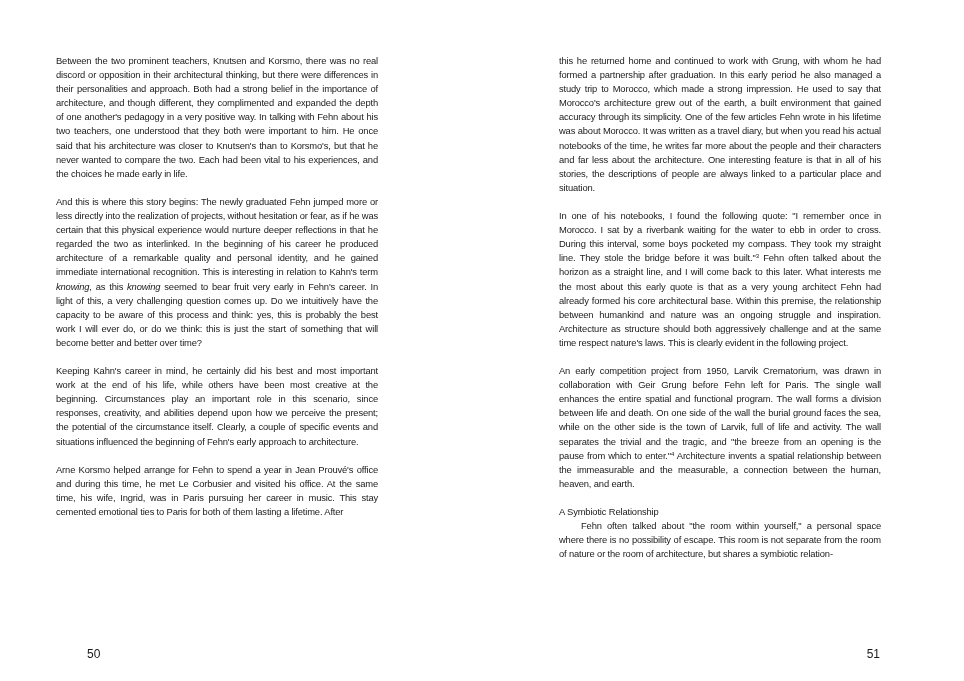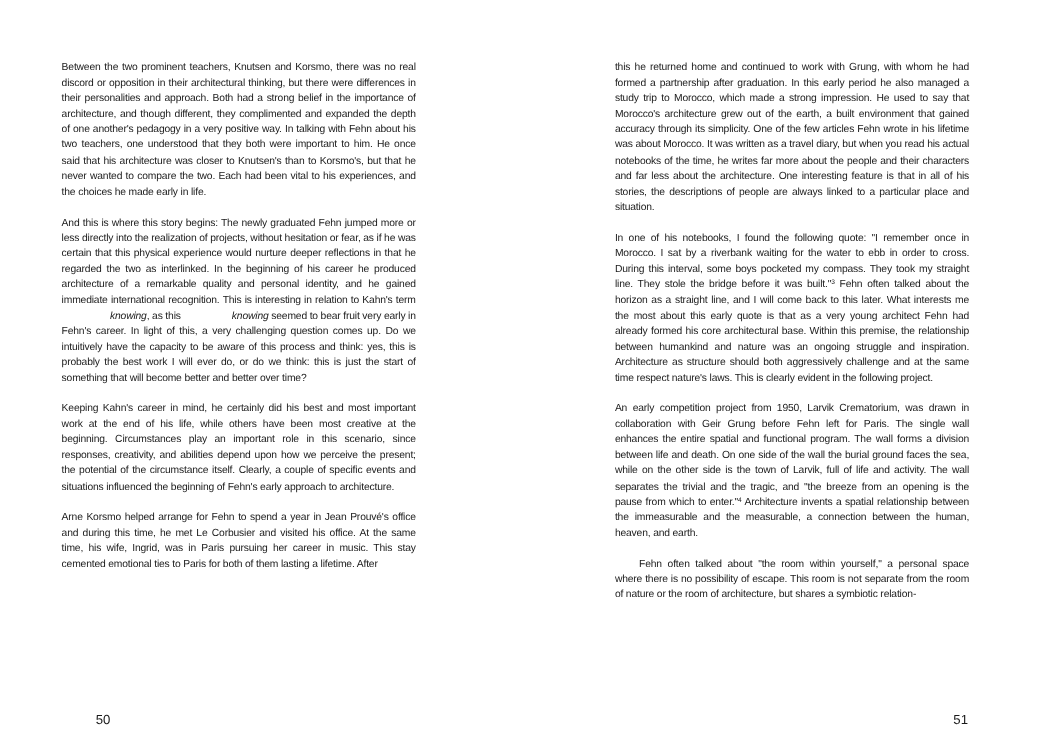--- a/index.html
+++ b/index.html
@@ -9,21 +9,21 @@
   .page-left { left: 0; width: 482px; }
   .page-right { left: 454px; width: 482px; }
   .col { position: absolute; top: 54px; width: 322px; font-size: 9.4px; line-height: 14.1px;
          text-align: justify; letter-spacing: -0.15px; }
   .page-left .col { left: 56px; }
   .page-right .col { left: 105px; }
   .col p { margin: 0 0 14.1px 0; }
   .col p.indent { text-indent: 22px; margin-bottom: 0; }
   .col h3 { font-size: 9.4px; font-weight: normal; margin: 0; }
   sup { font-size: 6px; line-height: 0; vertical-align: 3px; }
-  em { font-style: italic; margin-left: 44px; }
+  em { font-style: italic; }
   .folio { position: absolute; top: 647px; font-size: 12px; font-family: "Liberation Sans Narrow", "Liberation Sans", sans-serif; margin-left: 31px; }
   .page-left .folio { left: 56px; }
   .page-right .folio { right: 56px; }
   .running-head { position: absolute; top: 684px; left: 103px; font-size: 7.5px; letter-spacing: -0.2px; text-decoration: underline; }
 </style>
 </head>
 <body>
 
 <div class="page page-left">
   <div class="col">
@@ -34,16 +34,17 @@
   </div>
   <div class="folio">50</div>
   <div class="running-head">Lecture II. The Storyteller and his Theoretical Base</div>
 </div>
 
 <div class="page page-right">
   <div class="col">
     <p>this he returned home and continued to work with Grung, with whom he had formed a partnership after graduation. In this early period he also managed a study trip to Morocco, which made a strong impression. He used to say that Morocco's architecture grew out of the earth, a built environment that gained accuracy through its simplicity. One of the few articles Fehn wrote in his lifetime was about Morocco. It was written as a travel diary, but when you read his actual notebooks of the time, he writes far more about the people and their characters and far less about the architecture. One interesting feature is that in all of his stories, the descriptions of people are always linked to a particular place and situation.</p>
     <p><span>In one of his notebooks, I found the following quote: "I remember once in Morocco. I sat by a riverbank waiting for the water to ebb in order to cross. During this interval, some boys pocketed my compass. They took my straight line. They stole the bridge before it was built."</span><sup>3</sup><span> Fehn often talked about the horizon as a straight line, and I will come back to this later. What interests me the most about this early quote is that as a very young architect Fehn had already formed his core architectural base. Within this premise, the relationship between humankind and nature was an ongoing struggle and inspiration. Architecture as structure should both aggressively challenge and at the same time respect nature's laws. This is clearly evident in the following project.</span></p>
     <p><span>An early competition project from 1950, Larvik Crematorium, was drawn in collaboration with Geir Grung before Fehn left for Paris. The single wall enhances the entire spatial and functional program. The wall forms a division between life and death. On one side of the wall the burial ground faces the sea, while on the other side is the town of Larvik, full of life and activity. The wall separates the trivial and the tragic, and "the breeze from an opening is the pause from which to enter."</span><sup>4</sup><span> Architecture invents a spatial relationship between the immeasurable and the measurable, a connection between the human, heaven, and earth.</span></p>
+    <h3>A Symbiotic Relationship</h3>
     <p class="indent">Fehn often talked about "the room within yourself," a personal space where there is no possibility of escape. This room is not separate from the room of nature or the room of architecture, but shares a symbiotic relation-</p>
   </div>
   <div class="folio">51</div>
 </div>
 
 </body></html>

